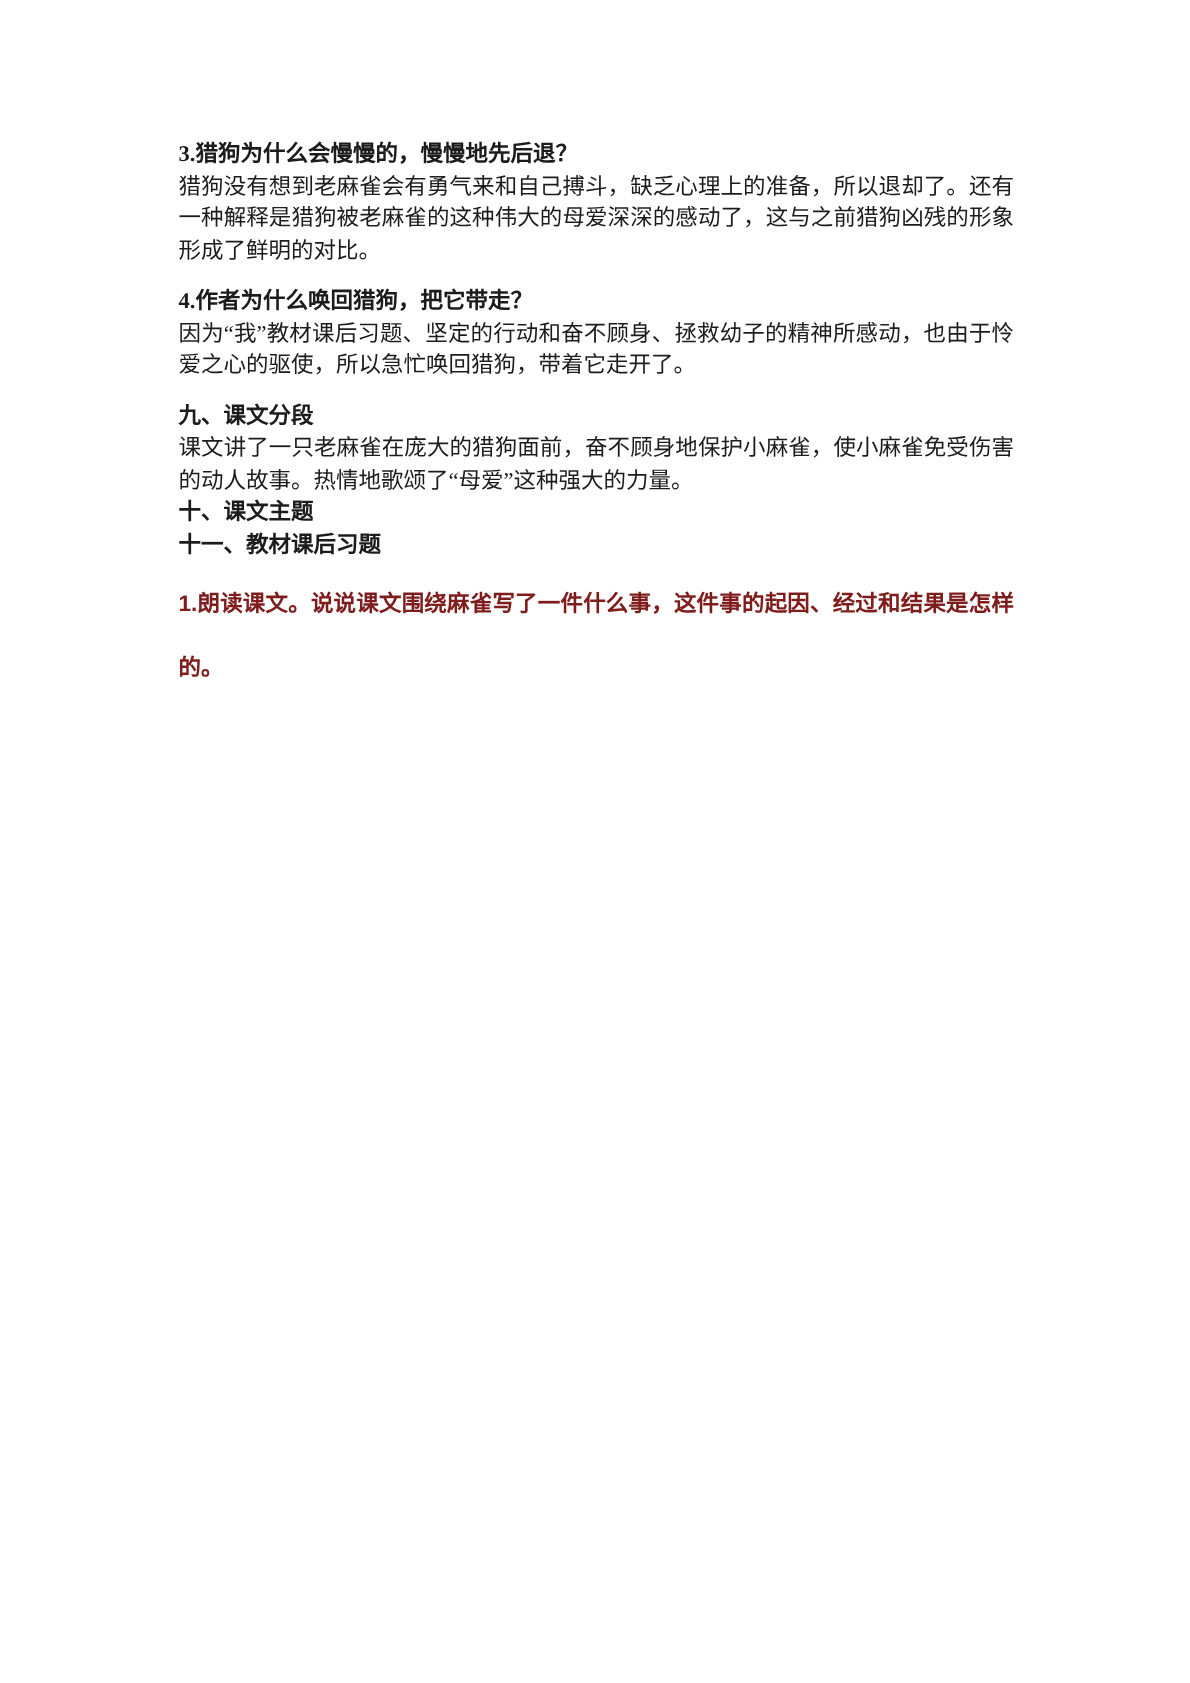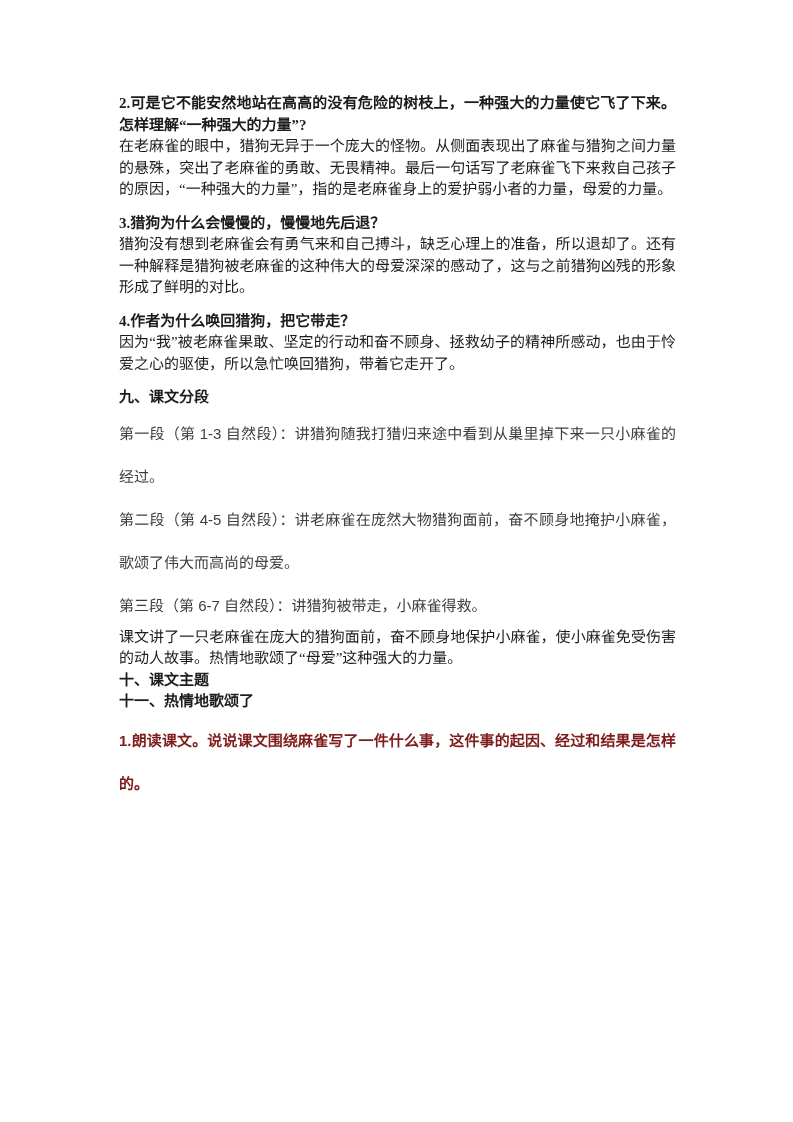--- a/index.html
+++ b/index.html
@@ -46,48 +46,39 @@
   .seg-list { margin-top: 3px; }
   .topic-body { margin-top: 0; }
   .task-q { margin-top: 6px; }
 </style>
 </head>
 <body>
 
 <div class="page">
   <div class="content">
 
-    <section class="qa-block">
-      <p class="serif bold">2.可是它不能安然地站在高高的没有危险的树枝上，一种强大的力量使它飞了下来。怎样理解“一种强大的力量”?</p>
-      <p class="serif">在老麻雀的眼中，猎狗无异于一个庞大的怪物。从侧面表现出了麻雀与猎狗之间力量的悬殊，突出了老麻雀的勇敢、无畏精神。最后一句话写了老麻雀飞下来救自己孩子的原因，“一种强大的力量”，指的是老麻雀身上的爱护弱小者的力量，母爱的力量。</p>
-    </section>
 
     <section class="qa-block">
       <p class="serif bold">3.猎狗为什么会慢慢的，慢慢地先后退？</p>
       <p class="serif">猎狗没有想到老麻雀会有勇气来和自己搏斗，缺乏心理上的准备，所以退却了。还有一种解释是猎狗被老麻雀的这种伟大的母爱深深的感动了，这与之前猎狗凶残的形象形成了鲜明的对比。</p>
     </section>
 
     <section class="qa-block">
       <p class="serif bold">4.作者为什么唤回猎狗，把它带走？</p>
-      <p class="serif">因为“我”被老麻雀果敢、坚定的行动和奋不顾身、拯救幼子的精神所感动，也由于怜爱之心的驱使，所以急忙唤回猎狗，带着它走开了。</p>
+      <p class="serif">因为“我”教材课后习题、坚定的行动和奋不顾身、拯救幼子的精神所感动，也由于怜爱之心的驱使，所以急忙唤回猎狗，带着它走开了。</p>
     </section>
 
     <section>
       <p class="serif bold sec-heading">九、课文分段</p>
-      <div class="seg-list">
-        <p class="sans double">第一段（第 1-3 自然段）：讲猎狗随我打猎归来途中看到从巢里掉下来一只小麻雀的经过。</p>
-        <p class="sans double">第二段（第 4-5 自然段）：讲老麻雀在庞然大物猎狗面前，奋不顾身地掩护小麻雀，歌颂了伟大而高尚的母爱。</p>
-        <p class="sans double">第三段（第 6-7 自然段）：讲猎狗被带走，小麻雀得救。</p>
-      </div>
     </section>
 
     <section>
       <p class="serif topic-body">课文讲了一只老麻雀在庞大的猎狗面前，奋不顾身地保护小麻雀，使小麻雀免受伤害的动人故事。热情地歌颂了“母爱”这种强大的力量。</p>
       <p class="serif bold sec-heading">十、课文主题</p>
     </section>
 
     <section>
-      <p class="serif bold sec-heading">十一、热情地歌颂了</p>
+      <p class="serif bold sec-heading">十一、教材课后习题</p>
       <p class="sans bold double dark task-q">1.朗读课文。说说课文围绕麻雀写了一件什么事，这件事的起因、经过和结果是怎样的。</p>
     </section>
 
   </div>
 </div>
 
 </body></html>

